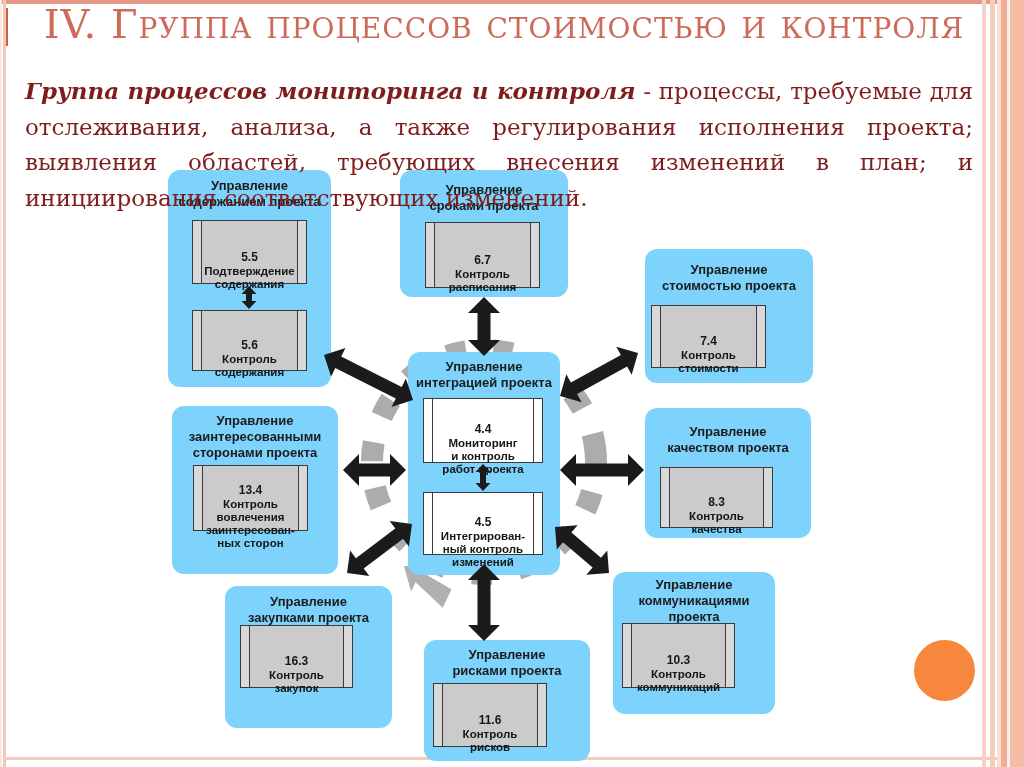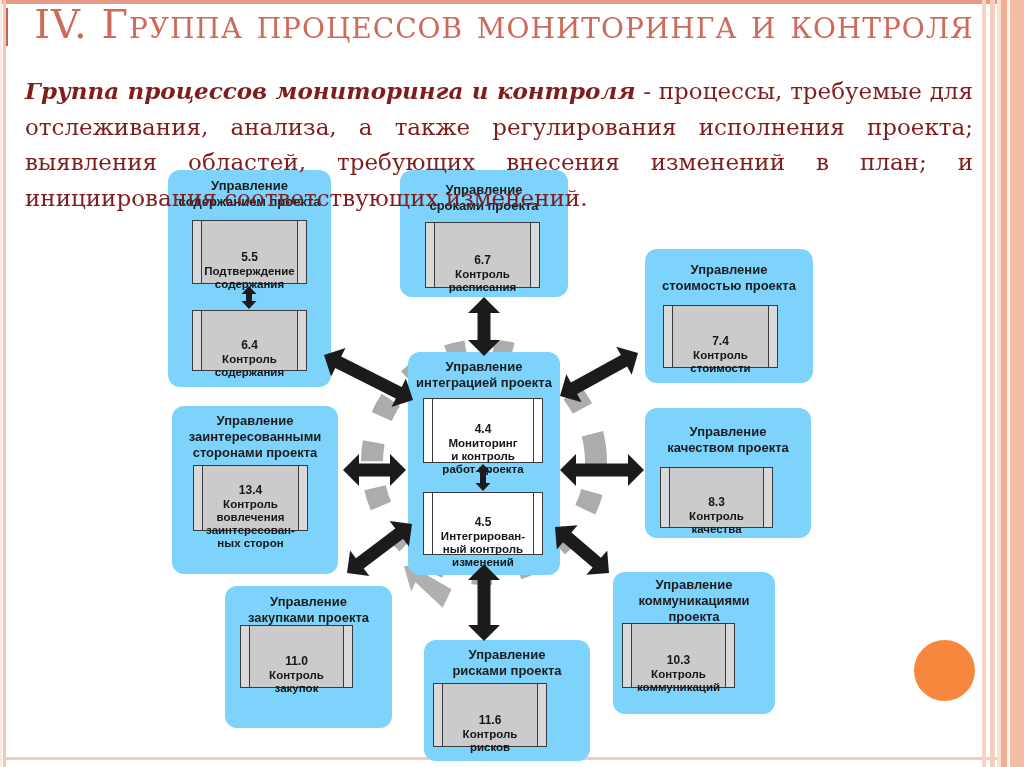--- a/index.html
+++ b/index.html
@@ -61,21 +61,21 @@
   <div class="rule" style="left:6px;top:8px;width:2px;height:38px;background:#c9604f;"></div>
   <div class="rule" style="left:4px;top:757px;width:1020px;height:3px;background:#f2cbbd;"></div>
 
   <div class="stripe" style="left:982px;width:4px;background:#f7d2c4;"></div>
   <div class="stripe" style="left:990px;width:5px;background:#f5cdbd;"></div>
   <div class="stripe" style="left:997px;width:4px;background:#fae0d4;"></div>
   <div class="stripe" style="left:1001px;width:6px;background:#f0ae95;"></div>
   <div class="stripe" style="left:1007px;width:3px;background:#fdf0ea;"></div>
   <div class="stripe" style="left:1010px;width:14px;background:#f4bca4;"></div>
 
-  <div class="title" style="color:#cd6a5a;">IV. Группа процессов мониторинга и контроля</div>
+  <div class="title" style="color:#cd6a5a;">IV. Группа процессов стоимостью и контроля</div>
   <p class="intro"><span class="lead">Группа процессов мониторинга и контроля</span><span> -  процессы, требуемые для отслеживания, анализа, а также регулирования исполнения проекта; выявления областей, требующих внесения изменений в план; и инициирования соответствующих изменений.</span></p>
 
   <svg class="svg-layer" id="svg-bg" width="1024" height="767">
       <circle cx="484" cy="462" r="112" fill="none" stroke="#acacac" stroke-width="22" stroke-dasharray="19 27" transform="rotate(-8 484 462)"></circle>
       <polygon points="0,0 21,-16 19,-6 52,-10 56,10 19,6 21,16" fill="#b0b0b0" transform="translate(404,566) rotate(37)"></polygon>
     </svg>
 
   <div class="group" style="left:168px;top:170px;width:163px;height:217px;">
     <div class="group-title" style="padding-top:8px;">Управление
 содержанием проекта</div>
@@ -85,21 +85,21 @@
       <div class="pbox-inner">
           <div class="pbox-num">5.5</div>
           <div class="pbox-name">Подтверждение
 содержания</div>
         </div>
     </div>
     <div class="pbox" style="left:24px;top:140px;width:115px;height:61px;">
       <span class="bar bl"></span>
         <span class="bar br"></span>
       <div class="pbox-inner">
-          <div class="pbox-num">6.4</div>
+          <div class="pbox-num">5.6</div>
           <div class="pbox-name">Контроль
 содержания</div>
         </div>
     </div>
   </div>
 
   <div class="group" style="left:400px;top:170px;width:168px;height:127px;">
     <div class="group-title" style="padding-top:12px;">Управление
 сроками проекта</div>
     <div class="pbox" style="left:25px;top:52px;width:115px;height:66px;">
@@ -109,21 +109,21 @@
           <div class="pbox-num">6.7</div>
           <div class="pbox-name">Контроль
 расписания</div>
         </div>
     </div>
   </div>
 
   <div class="group" style="left:645px;top:249px;width:168px;height:134px;">
     <div class="group-title" style="padding-top:13px;">Управление
 стоимостью проекта</div>
-    <div class="pbox" style="left:18px;top:56px;width:115px;height:63px;">
+    <div class="pbox" style="left:6px;top:56px;width:115px;height:63px;">
       <span class="bar bl"></span>
         <span class="bar br"></span>
       <div class="pbox-inner">
           <div class="pbox-num">7.4</div>
           <div class="pbox-name">Контроль
 стоимости</div>
         </div>
     </div>
   </div>
 
@@ -183,21 +183,21 @@
     </div>
   </div>
 
   <div class="group" style="left:225px;top:586px;width:167px;height:142px;">
     <div class="group-title" style="padding-top:8px;">Управление
 закупками проекта</div>
     <div class="pbox" style="left:15px;top:39px;width:113px;height:63px;">
       <span class="bar bl"></span>
         <span class="bar br"></span>
       <div class="pbox-inner">
-          <div class="pbox-num">11.0</div>
+          <div class="pbox-num">16.3</div>
           <div class="pbox-name">Контроль
 закупок</div>
         </div>
     </div>
   </div>
 
   <div class="group" style="left:424px;top:640px;width:166px;height:121px;">
     <div class="group-title" style="padding-top:7px;">Управление
 рисками проекта</div>
     <div class="pbox" style="left:9px;top:43px;width:114px;height:64px;">

